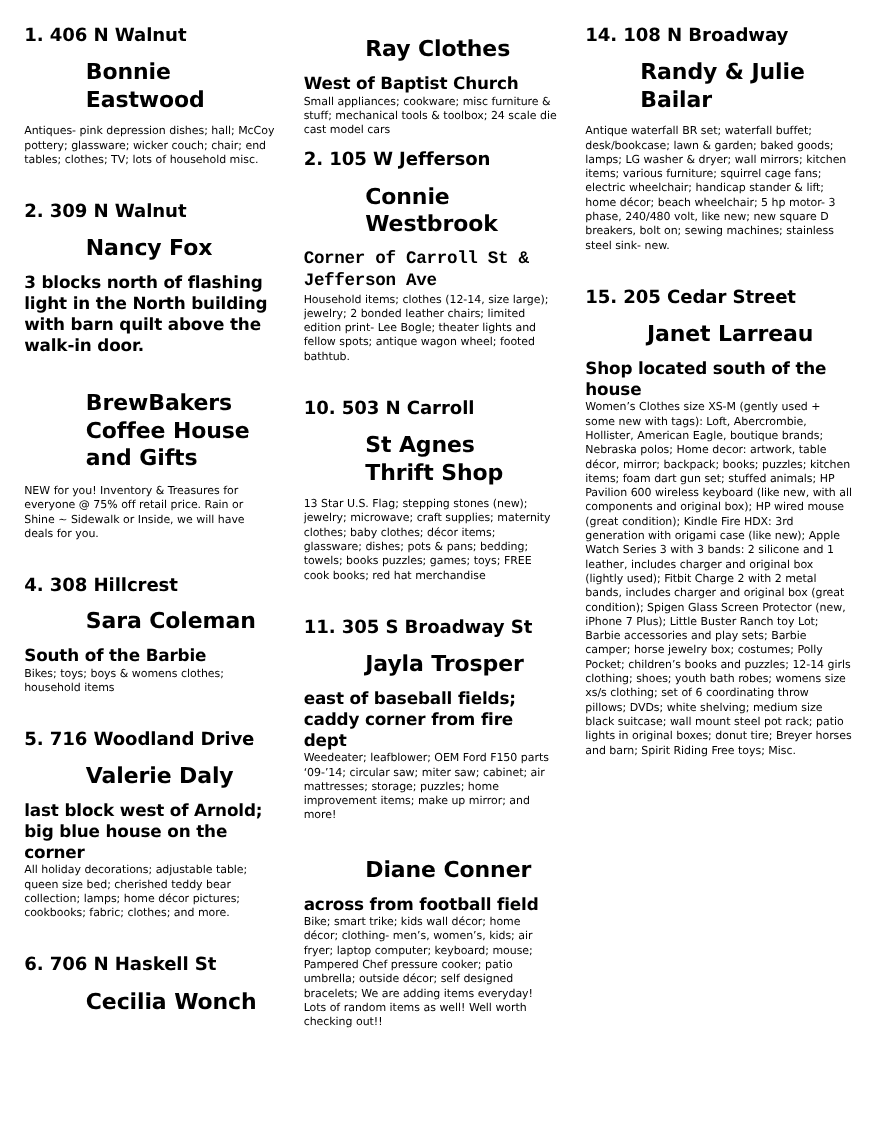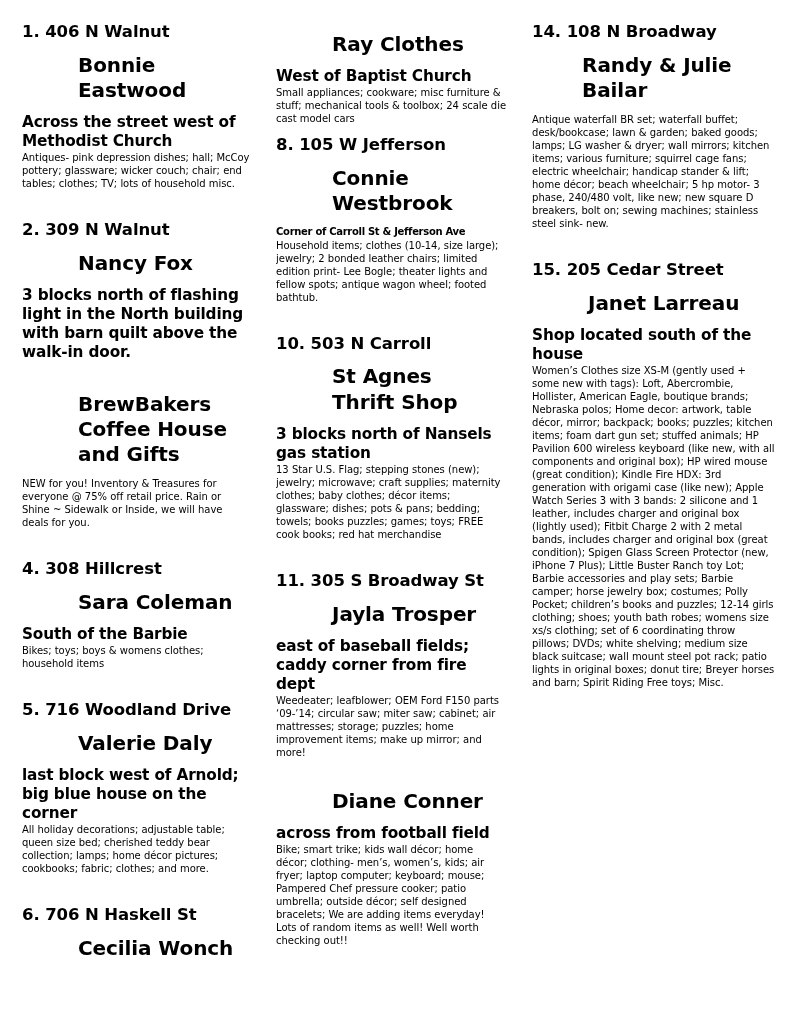--- a/index.html
+++ b/index.html
@@ -68,22 +68,23 @@
   .seller.narrow { padding-left: 40px; }
 
   .locline {
     font-weight: bold;
     font-size: 15.3px;
     line-height: 1.24;
     letter-spacing: -0.15px;
     margin: 0;
   }
   .locline.compact {
-    font-size: 10px;
+    font-size: 16px;
     letter-spacing: -0.3px;
+    font-family: Liberation Mono, monospace;
   }
 
   .desc {
     font-weight: normal;
     font-size: 10px;
     line-height: 1.30;
     letter-spacing: -0.05px;
     margin: 0;
     word-spacing: 0.1px;
   }
@@ -92,21 +93,20 @@
 <body>
 
 <div id="page">
   <div class="columns">
 
     <div class="column column-1">
 
       <div class="listing gap-large">
         <div class="addr">1. 406 N Walnut</div>
         <div class="seller">Bonnie Eastwood</div>
-        <div class="locline">Across the street west of Methodist Church</div>
         <div class="desc">Antiques- pink depression dishes; hall; McCoy pottery; glassware; wicker couch; chair; end tables; clothes; TV; lots of household misc.</div>
       </div>
 
       <div class="listing gap-large">
         <div class="addr">2. 309 N Walnut</div>
         <div class="seller">Nancy Fox</div>
         <div class="locline">3 blocks north of flashing light in the North building with barn quilt above the walk-in door.</div>
       </div>
 
       <div class="listing gap-large">
@@ -138,30 +138,29 @@
 
     <div class="column column-2">
 
       <div class="listing gap-small">
         <div class="seller">Ray Clothes</div>
         <div class="locline">West of Baptist Church</div>
         <div class="desc">Small appliances; cookware; misc furniture &amp; stuff; mechanical tools &amp; toolbox; 24 scale die cast model cars</div>
       </div>
 
       <div class="listing gap-large">
-        <div class="addr">8. 105 W Jefferson</div>
+        <div class="addr">2. 105 W Jefferson</div>
         <div class="seller">Connie Westbrook</div>
         <div class="locline compact">Corner of Carroll St &amp; Jefferson Ave</div>
-        <div class="desc">Household items; clothes (10-14, size large); jewelry; 2 bonded leather chairs; limited edition print- Lee Bogle; theater lights and fellow spots; antique wagon wheel; footed bathtub.</div>
+        <div class="desc">Household items; clothes (12-14, size large); jewelry; 2 bonded leather chairs; limited edition print- Lee Bogle; theater lights and fellow spots; antique wagon wheel; footed bathtub.</div>
       </div>
 
       <div class="listing gap-large">
         <div class="addr">10. 503 N Carroll</div>
         <div class="seller">St Agnes Thrift Shop</div>
-        <div class="locline">3 blocks north of Nansels gas station</div>
         <div class="desc">13 Star U.S. Flag; stepping stones (new); jewelry; microwave; craft supplies; maternity clothes; baby clothes; décor items; glassware; dishes; pots &amp; pans; bedding; towels; books puzzles; games; toys; FREE cook books; red hat merchandise</div>
       </div>
 
       <div class="listing gap-large">
         <div class="addr">11. 305 S Broadway St</div>
         <div class="seller">Jayla Trosper</div>
         <div class="locline">east of baseball fields; caddy corner from fire dept</div>
         <div class="desc">Weedeater; leafblower; OEM Ford F150 parts ‘09-’14; circular saw; miter saw; cabinet; air mattresses; storage; puzzles; home improvement items; make up mirror; and more!</div>
       </div>
 

